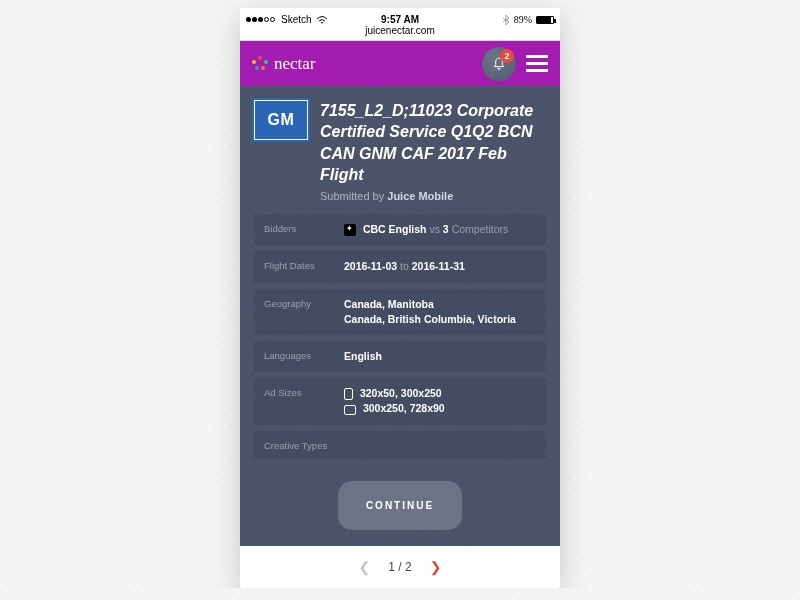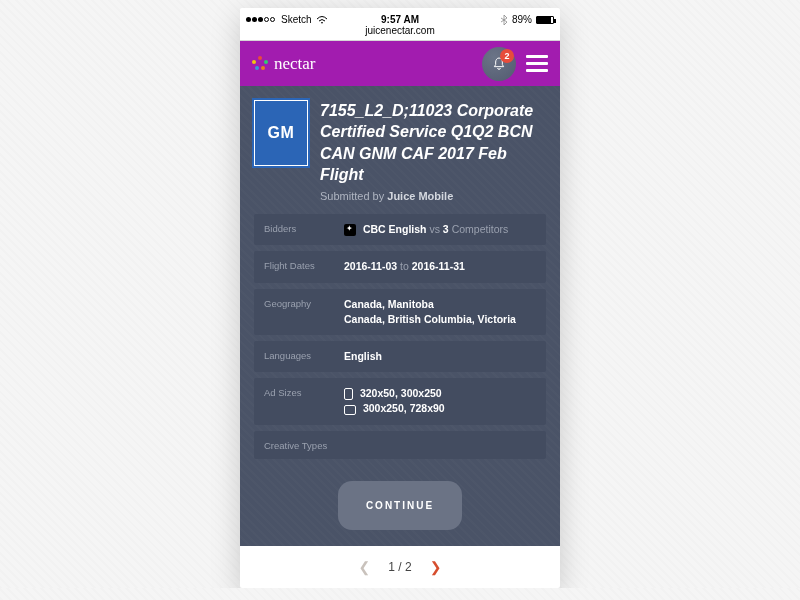--- a/index.html
+++ b/index.html
@@ -33,21 +33,21 @@
     position: relative;
   }
   .sb-left { display: flex; align-items: center; gap: 4px; }
   .dots { display: flex; gap: 1px; margin-right: 2px; }
   .dots span { width: 5px; height: 5px; border-radius: 50%; background: #000; }
   .dots span.off { background: #fff; border: 1px solid #000; }
   .sb-center {
     position: absolute; left: 0; right: 0; text-align: center;
     font-weight: 600;
   }
-  .sb-right { margin-left: auto; display: flex; align-items: center; gap: 4px; }
+  .sb-right { margin-left: auto; display: flex; align-items: center; gap: 4px; font-family: Liberation Serif, serif; }
   .battery { width: 18px; height: 8px; border: 1px solid #000; border-radius: 1px; position: relative; }
   .battery::after { content: ""; position: absolute; right: -3px; top: 2px; width: 2px; height: 4px; background: #000; }
   .battery i { display:block; height:100%; width:89%; background:#000; }
   .urlbar {
     text-align: center;
     font-size: 10px;
     color: #000;
     padding-bottom: 4px;
     border-bottom: 1px solid #d6d6d6;
   }
@@ -91,21 +91,21 @@
     background: #4a5367;
     margin: 0;
     padding: 14px 14px 16px;
     color: #fff;
     display:flex; flex-direction:column;
     background-image:
       repeating-linear-gradient(45deg, rgba(255,255,255,0.015) 0 2px, transparent 2px 6px);
   }
   .card-header { display:flex; gap:12px; }
   .logo-box {
-    width: 54px; height: 66px; background:#2b65b6;
+    width: 54px; height: 40px; background:#2b65b6;
     display:flex;align-items:center;justify-content:center;
     color:#fff; font-weight:700; font-size:16px; letter-spacing:0.5px;
     border:1px solid #fff;
     box-shadow: 0 0 0 2px #2b65b6;
   }
   .title-block { flex:1; }
   .title {
     font-size: 16px; font-weight:700; line-height:1.35;font-style:italic;
   }
   .submitted {

